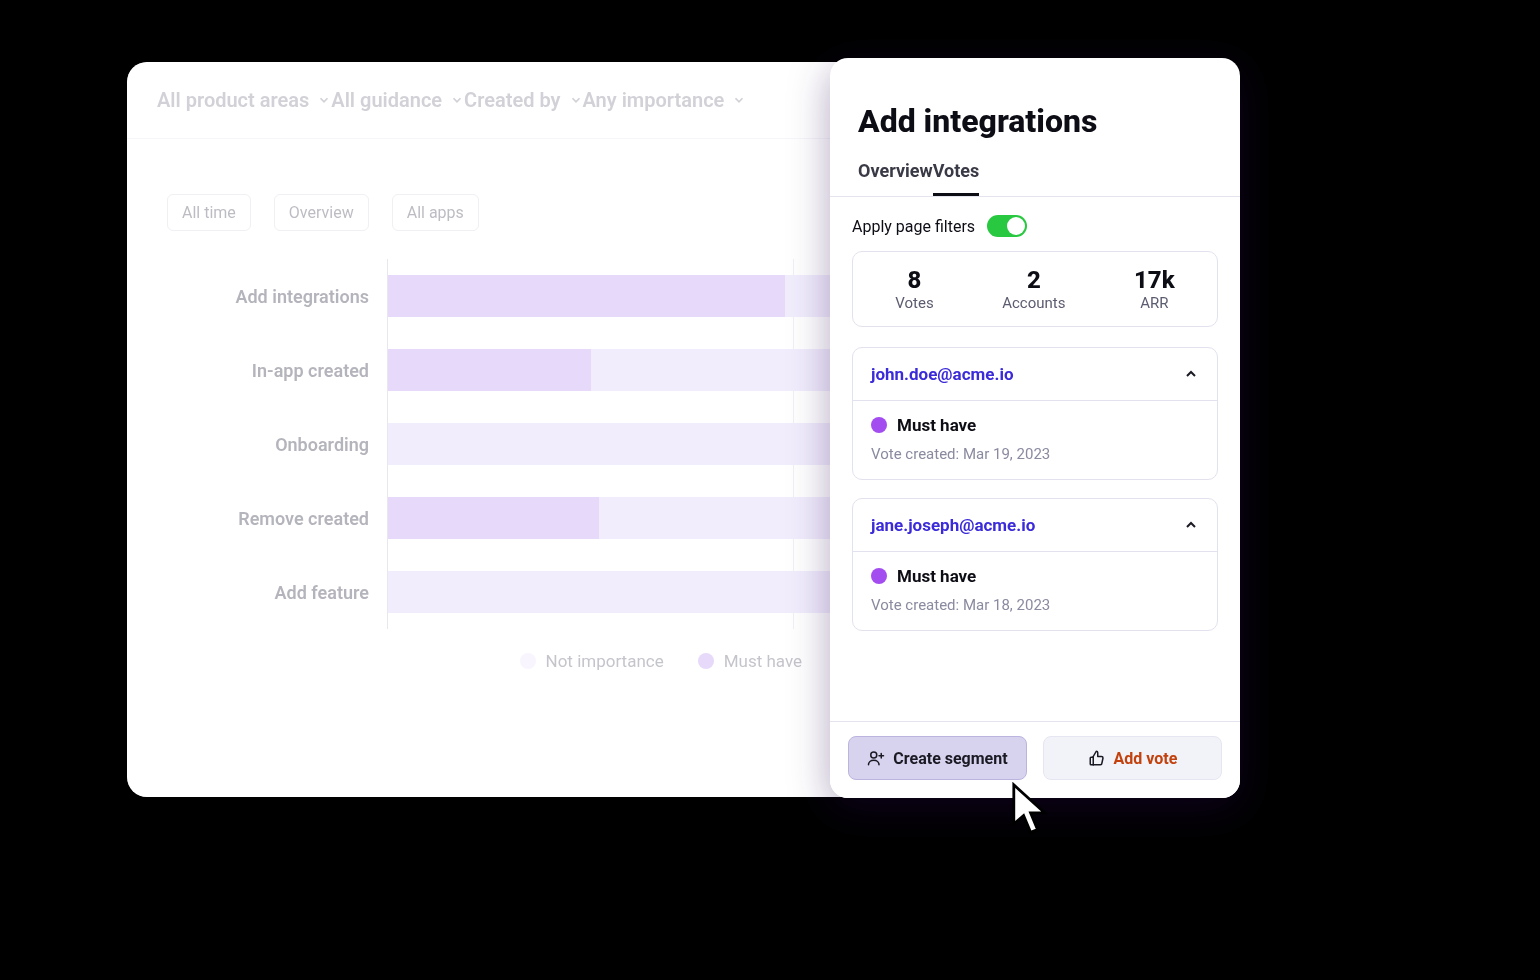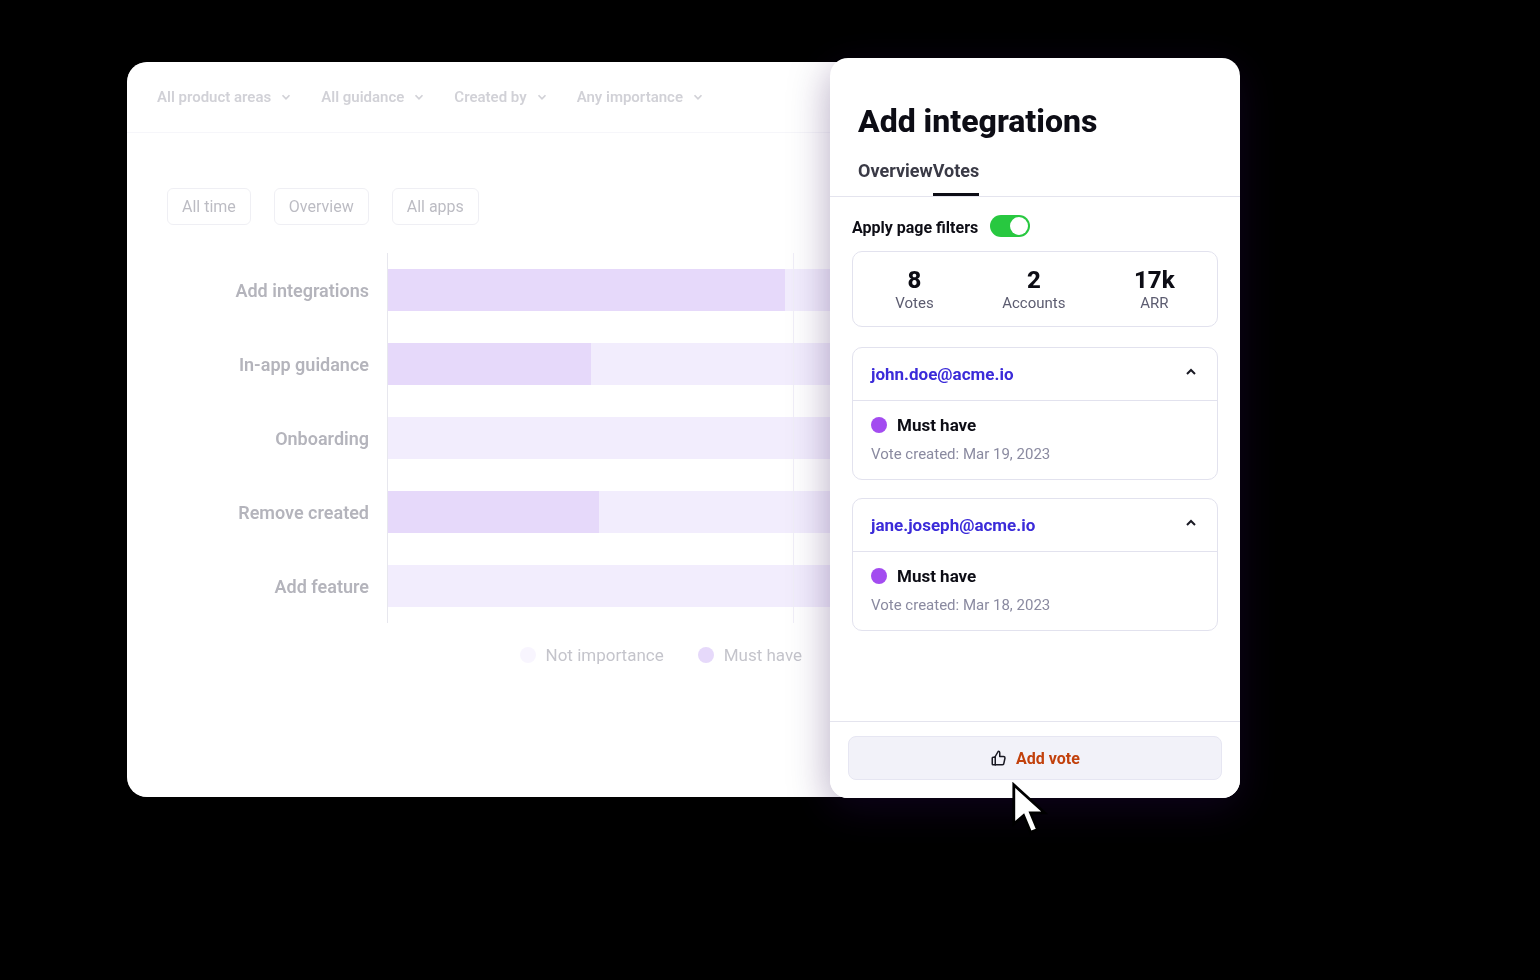--- a/index.html
+++ b/index.html
@@ -32,25 +32,24 @@
   }
   .fade-overlay {
     position: absolute;
     inset: 0;
     background: rgba(255,255,255,0.55);
     pointer-events: none;
     border-radius: 20px;
   }
   .filters-row {
     display: flex;
-    gap: 28px;
     padding: 26px 30px;
     border-bottom: 1px solid #ececf3;
     color: #9a9aa6;
-    font-size: 15px;
+    font-size: 20px;
     font-weight: 600;
   }
   .filter-item { display: flex; align-items: center; gap: 8px; cursor: pointer; }
   .chev-down { width: 14px; height: 14px; }
   .chev-down svg { display:block; }
   .chart-card {
     margin: 55px 40px 30px 40px;
     background: #fff;
   }
   .chart-filters {
@@ -147,24 +146,24 @@
   }
   .sp-tab { padding-bottom: 12px; cursor: pointer; }
   .sp-tab.active { border-bottom: 3px solid #0d0d15; }
   .sp-body {
     padding: 18px 22px 0 22px;
     flex: 1;
     overflow: hidden;
   }
   .apply-row {
     display: flex;
-    align-items: flex-end;
+    align-items: center;
     gap: 12px;
     font-size: 16px;
-    font-weight: 700;
+    font-weight: 400;
     color: #0d0d15;
     margin-bottom: 14px;
   }
   .toggle {
     width: 40px; height: 22px; border-radius: 11px;
     background: #28c840; position: relative; cursor: pointer;
   }
   .toggle::after{
     content:""; position:absolute; right:2px; top:2px;
     width:18px;height:18px;border-radius:50%;background:#fff;
@@ -179,21 +178,21 @@
   }
   .stat { text-align: center; }
   .stat-num { font-size: 24px; font-weight: 800; color: #0d0d15; }
   .stat-lab { font-size: 15px; color: #5c5c70; }
   .vote-card {
     border: 1px solid #e2e2ee;
     border-radius: 10px;
     margin-bottom: 18px;
   }
   .vote-head {
-    display: flex; justify-content: space-between; align-items: flex-start;
+    display: flex; justify-content: space-between; align-items: center;
     padding: 16px 18px;
     border-bottom: 1px solid #e2e2ee;
     cursor: pointer;
   }
   .vote-email { color: #3b2bd9; font-weight: 700; font-size: 17px; }
   .vote-body { padding: 14px 18px 16px 18px; }
   .vote-tag {
     display: flex; align-items: center; gap: 10px;
     font-weight: 700; font-size: 17px; color: #0d0d15;
     margin-bottom: 10px;
@@ -274,21 +273,21 @@
       </div>
 
       <div class="chart-area" id="chart-area">
           <div class="row-label">Add integrations</div>
           <div class="row-bar-wrap">
             <div class="bar">
               <div class="seg c-musthave" style="width: 49%;"></div>
               <div class="seg c-nice" style="width: 51%;"></div>
             </div>
           </div>
-          <div class="row-label">In-app guidance</div>
+          <div class="row-label">In-app created</div>
           <div class="row-bar-wrap">
             <div class="bar">
               <div class="seg c-musthave" style="width: 25%;"></div>
               <div class="seg c-nice" style="width: 37%;"></div>
               <div class="seg c-notint" style="width: 4%;"></div>
             </div>
           </div>
           <div class="row-label">Onboarding</div>
           <div class="row-bar-wrap">
             <div class="bar">
@@ -387,20 +386,31 @@
               <div class="vote-tag">
                 <span class="tag-dot"></span>
                 <span>Must have</span>
               </div>
               <div class="vote-date">Vote created: Mar 18, 2023</div>
             </div>
           </div>
         </div>
     </div>
     <div class="sp-footer">
+      <div class="btn btn-primary">
+        <span class="icon16">
+          <svg viewBox="0 0 24 24" width="18" height="18" fill="none" stroke="#1a1a24" stroke-width="2" stroke-linecap="round" stroke-linejoin="round">
+              <circle cx="9" cy="8" r="4"></circle>
+              <path d="M2 21c0-3.5 3-6 7-6s7 2.5 7 6"></path>
+              <line x1="19" y1="6" x2="19" y2="12"></line>
+              <line x1="16" y1="9" x2="22" y2="9"></line>
+            </svg>
+        </span>
+        <span>Create segment</span>
+      </div>
       <div class="btn btn-ghost">
         <span class="icon16">
           <svg viewBox="0 0 24 24" width="18" height="18" fill="none" stroke="#1a1a24" stroke-width="2" stroke-linecap="round" stroke-linejoin="round">
               <path d="M7 10v11"></path>
               <path d="M7 21H4a1 1 0 0 1-1-1v-8a1 1 0 0 1 1-1h3"></path>
               <path d="M7 10l4-7a2 2 0 0 1 2 2v5h5a2 2 0 0 1 2 2l-1.5 7a2 2 0 0 1-2 2H7"></path>
             </svg>
         </span>
         <span>Add vote</span>
       </div>

